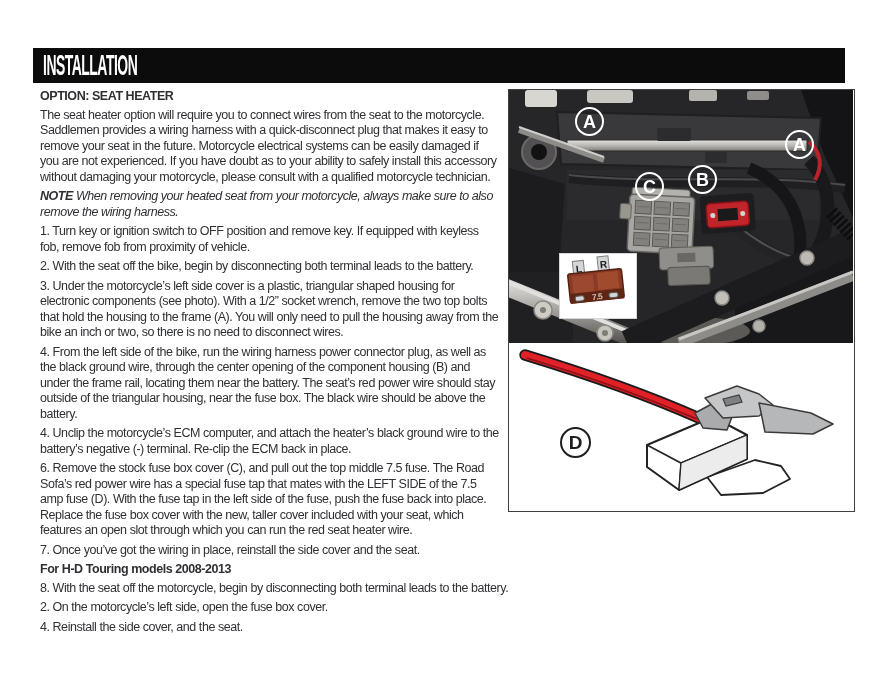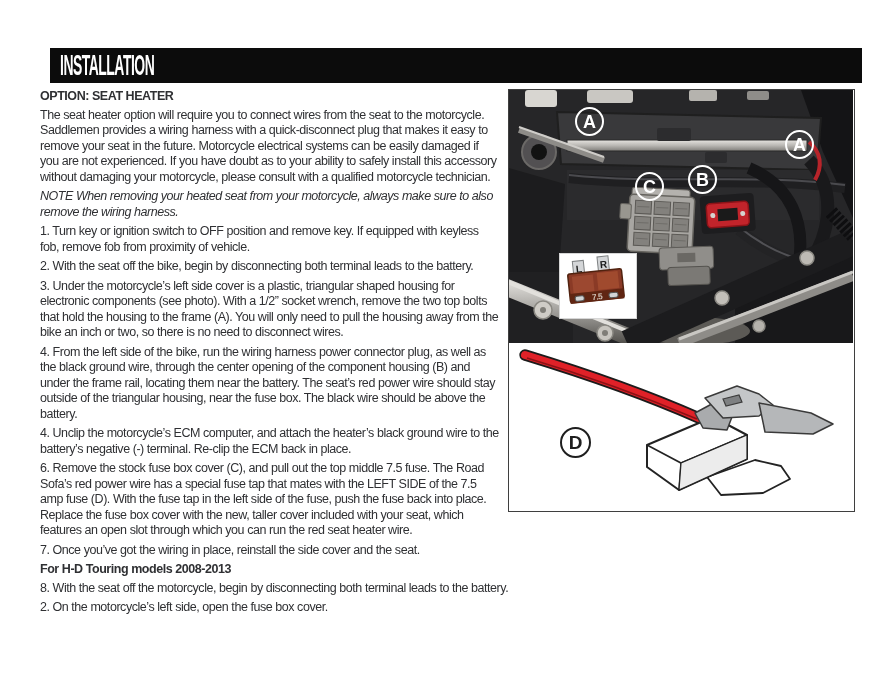--- a/index.html
+++ b/index.html
@@ -5,39 +5,39 @@
   * { box-sizing: border-box; }
   html,body { margin:0; padding:0; background:#ffffff; }
   body {
     width:883px; height:690px; position:relative; overflow:hidden;
     font-family:"Liberation Sans", sans-serif; color:#2f3033;
   }
   .page { position:absolute; inset:0; background:#fff; }
 
   
   .header-bar{
-    position:absolute; left:50px; top:48px; width:812px; height:35px;
+    position:absolute; left:33px; top:48px; width:812px; height:35px;
     background:#0c0c0c; display:flex; align-items:center; overflow:hidden;
   }
   .header-title{
     color:#fff; font-weight:bold; font-size:29px; line-height:1;
     letter-spacing:-1px; white-space:nowrap;
     transform:scaleX(0.48) scaleY(1.02); transform-origin:left center;
     margin-left:10px;
   }
 
   
   .content{
     position:absolute; left:40px; top:89px; width:815px;
     font-size:12.5px; line-height:15.5px; letter-spacing:-0.45px;
     text-align:left;
   }
   .content p{ margin:0 0 4px 0; }
   .content .hd{ font-weight:bold; margin:0 11px 3px 0; }
-  .note-label{ font-weight:normal; font-style:italic; }
+  .note-label{ font-weight:bold; font-style:italic; }
   .note-text{ font-style:italic;margin-top:8px; }
 
   
   .figures{
     float:right; width:347px; margin:0 0 6px 9px;
   }
   .frame{
     border:1.5px solid #3f3f3f; width:347px; background:#fff;
   }
   .photo-box{
@@ -257,15 +257,16 @@
     <p>3. Under the motorcycle’s left side cover is a plastic, triangular shaped housing for electronic components (see photo). With a 1/2” socket wrench, remove the two top bolts that hold the housing to the frame (A). You will only need to pull the housing away from the bike an inch or two, so there is no need to disconnect wires.</p>
     <p>4. From the left side of the bike, run the wiring harness power connector plug, as well as the black ground wire, through the center opening of the component housing (B) and under the frame rail, locating them near the battery. The seat’s red power wire should stay outside of the triangular housing, near the fuse box. The black wire should be above the battery.</p>
     <p>4. Unclip the motorcycle’s ECM computer, and attach the heater’s black ground wire to the battery’s negative (-) terminal. Re-clip the ECM back in place.</p>
     <p>6. Remove the stock fuse box cover (C), and pull out the top middle 7.5 fuse. The Road Sofa’s red power wire has a special fuse tap that mates with the LEFT SIDE of the 7.5 amp fuse (D). With the fuse tap in the left side of the fuse, push the fuse back into place. Replace the fuse box cover with the new, taller cover included with your seat, which features an open slot through which you can run the red seat heater wire.</p>
     <p>7. Once you’ve got the wiring in place, reinstall the side cover and the seat.</p>
 
     <p class="hd">For H-D Touring models 2008-2013</p>
 
     <p>8. With the seat off the motorcycle, begin by disconnecting both terminal leads to the battery.</p>
     <p>2. On the motorcycle’s left side, open the fuse box cover.</p>
+    <p>4. Reinstall the side cover, and the seat.</p>
 
   </div>
 </div>
 
 </body></html>

